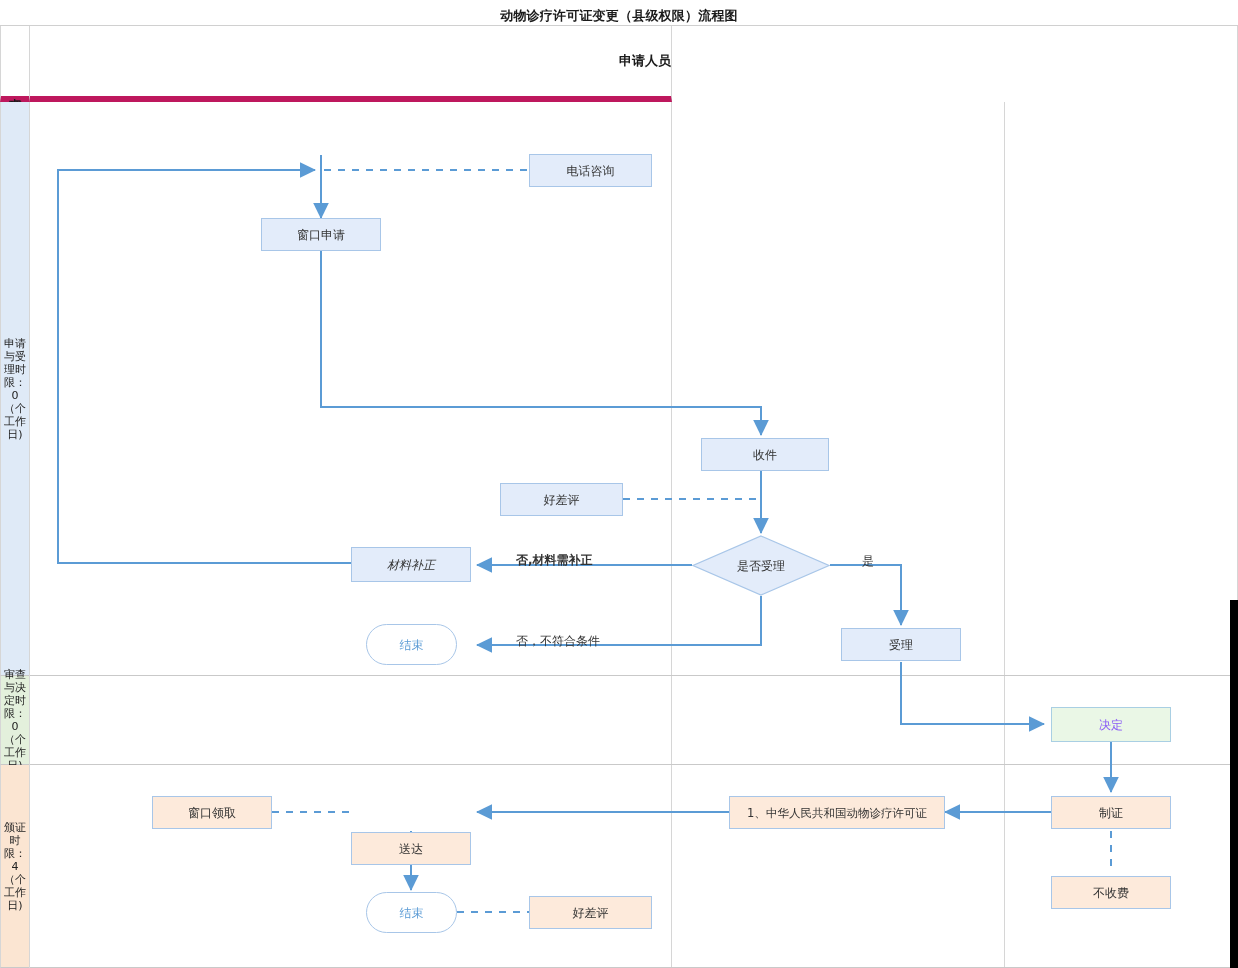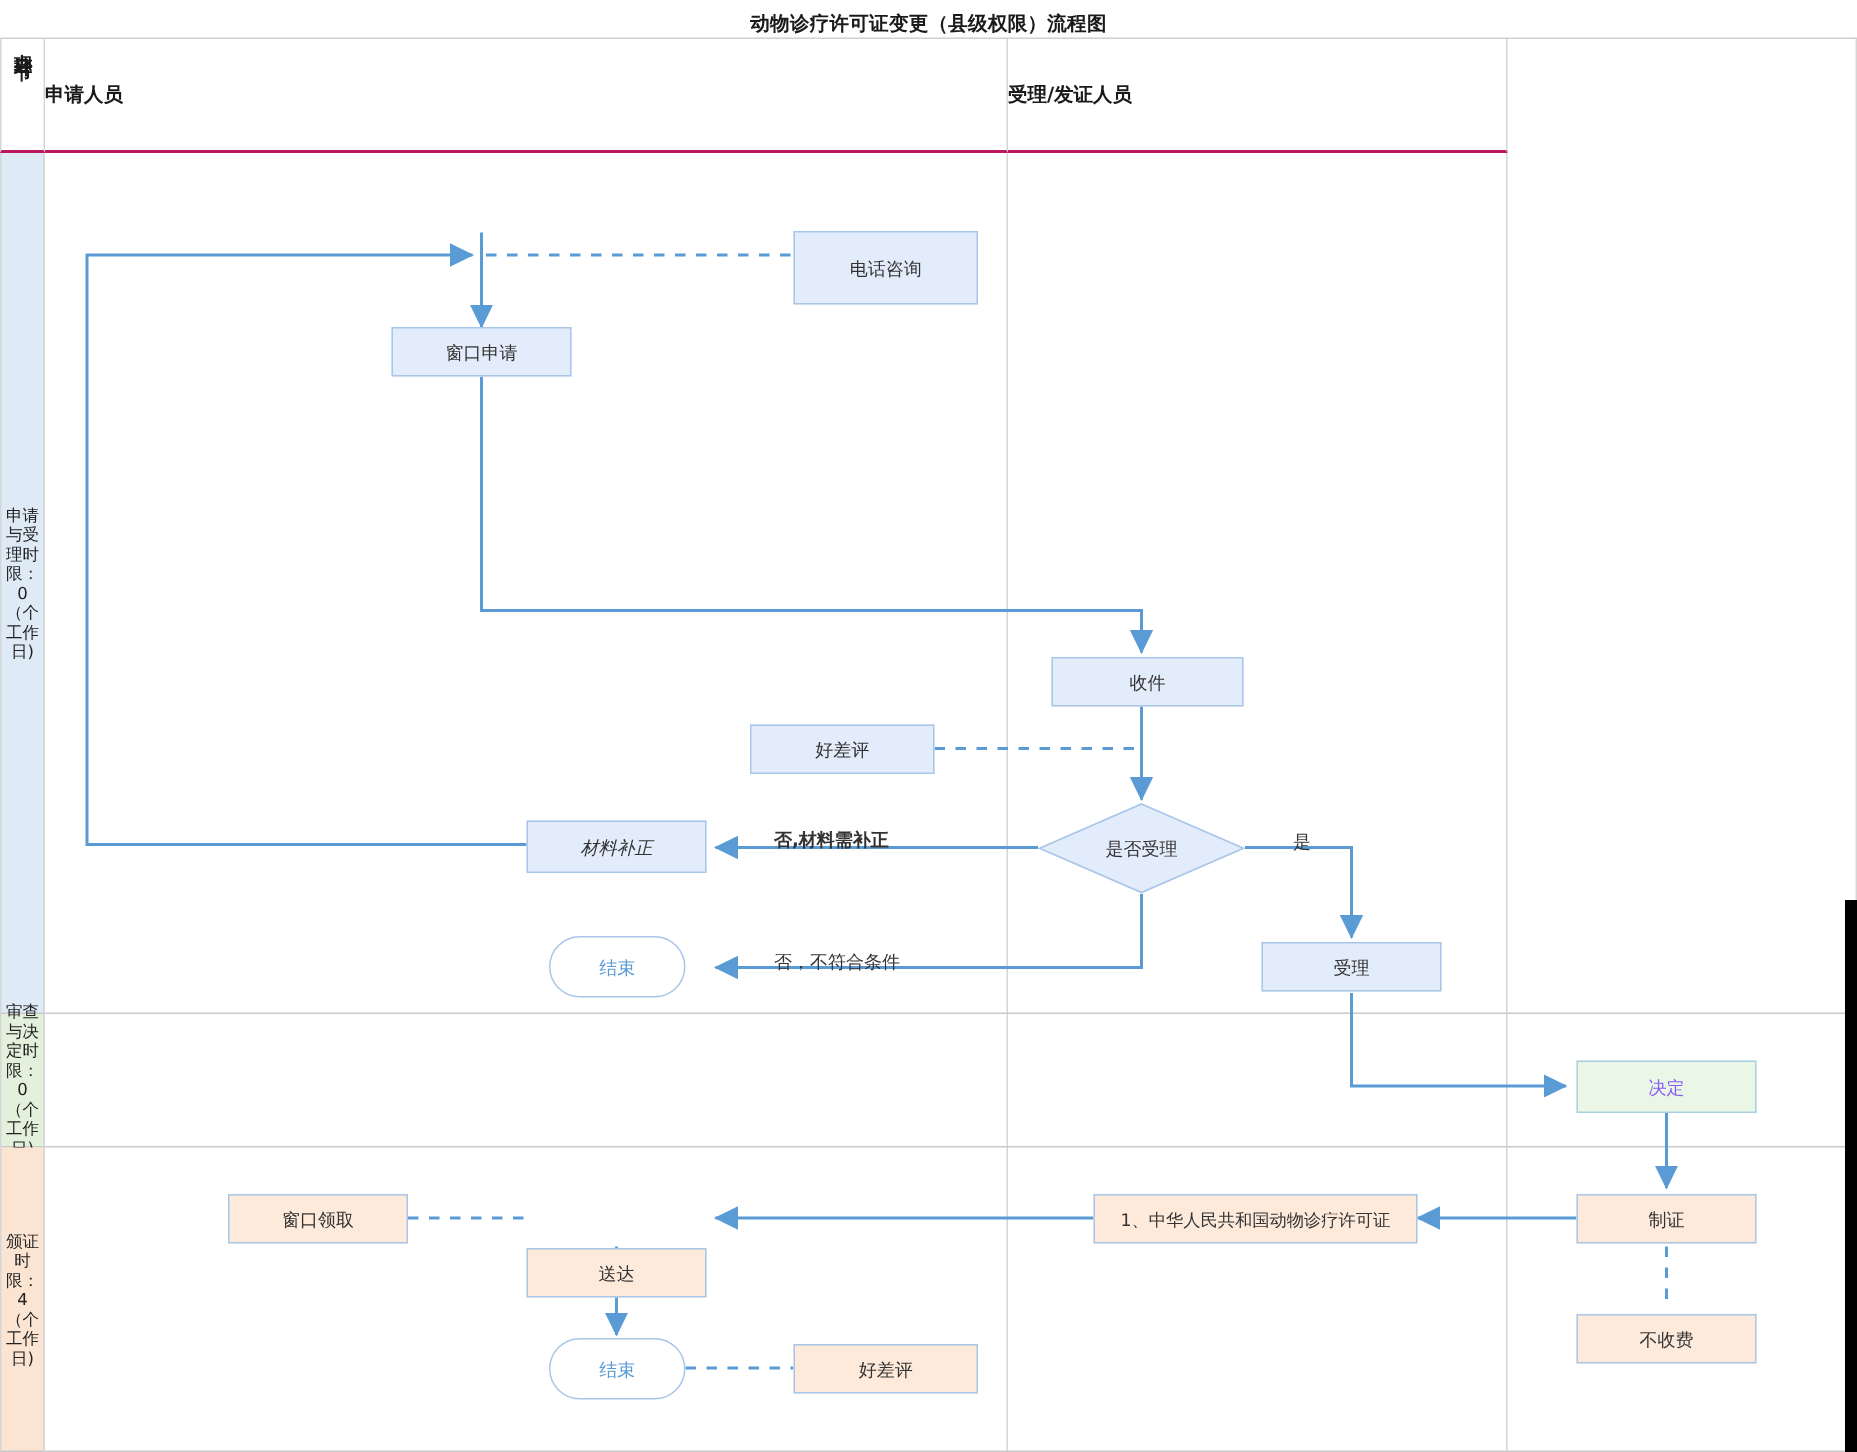--- a/index.html
+++ b/index.html
@@ -35,25 +35,25 @@
   
   #header-row {
     position: absolute;
     left: 0; top: 26px;
     width: 1238px; height: 76px;
   }
   .hdr-cell {
     position: absolute;
     top: 0; height: 76px;
     box-sizing: border-box;
-    display: flex; align-items: center; justify-content: flex-start;
+    display: flex; align-items: center; justify-content: flex-end;
     font-size: 13px; font-weight: bold; color: #1a1a1a;
     background: #fff;
     border-right: 1px solid #d6d6d6;
-    border-bottom: 2px solid #be185d;
+    border-bottom: 6px solid #be185d;
   }
   #hdr-stage {
     left: 0; width: 30px;
     writing-mode: vertical-rl;
     text-orientation: upright;
     letter-spacing: 2px;
     font-size: 12px;
     border-left: 1px solid #d6d6d6;
   }
   #hdr-applicant { left: 30px; width: 642px; }
@@ -183,23 +183,20 @@
     <span id="title-text">动物诊疗许可证变更（县级权限）流程图</span>
   </div>
 
   <div id="header-row">
     <div id="hdr-stage" class="hdr-cell">
       <span>办理环节</span>
     </div>
     <div id="hdr-applicant" class="hdr-cell">
       <span>申请人员</span>
     </div>
-    <div id="hdr-accept" class="hdr-cell">
-      <span>受理/发证人员</span>
-    </div>
   </div>
 
   <div id="stage-1" class="stage-cell">
     <span class="stage-inner">申请与受理时限：0（个工作日)</span>
   </div>
   <div id="stage-2" class="stage-cell">
     <span class="stage-inner">审查与决定时限：0（个工作日)</span>
   </div>
   <div id="stage-3" class="stage-cell">
     <span class="stage-inner">颁证时限：4（个工作日)</span>
@@ -252,21 +249,21 @@
 
       <path d="M272,812 L351,812" stroke-dasharray="7,7"></path>
 
       <path d="M411,831 L411,890" marker-end="url(#arrow)"></path>
 
       <path d="M457,912 L529,912" stroke-dasharray="7,7"></path>
     </g>
   </svg>
 
 
-  <div class="node n-blue" style="left:529px; top:154px; width:123px; height:49px;">
+  <div class="node n-blue" style="left:529px; top:154px; width:123px; height:33px;">
     <span>电话咨询</span>
   </div>
 
   <div class="node n-blue" style="left:261px; top:218px; width:120px; height:33px;">
     <span>窗口申请</span>
   </div>
 
   <div class="node n-blue" style="left:701px; top:438px; width:128px; height:33px;">
     <span>收件</span>
   </div>

